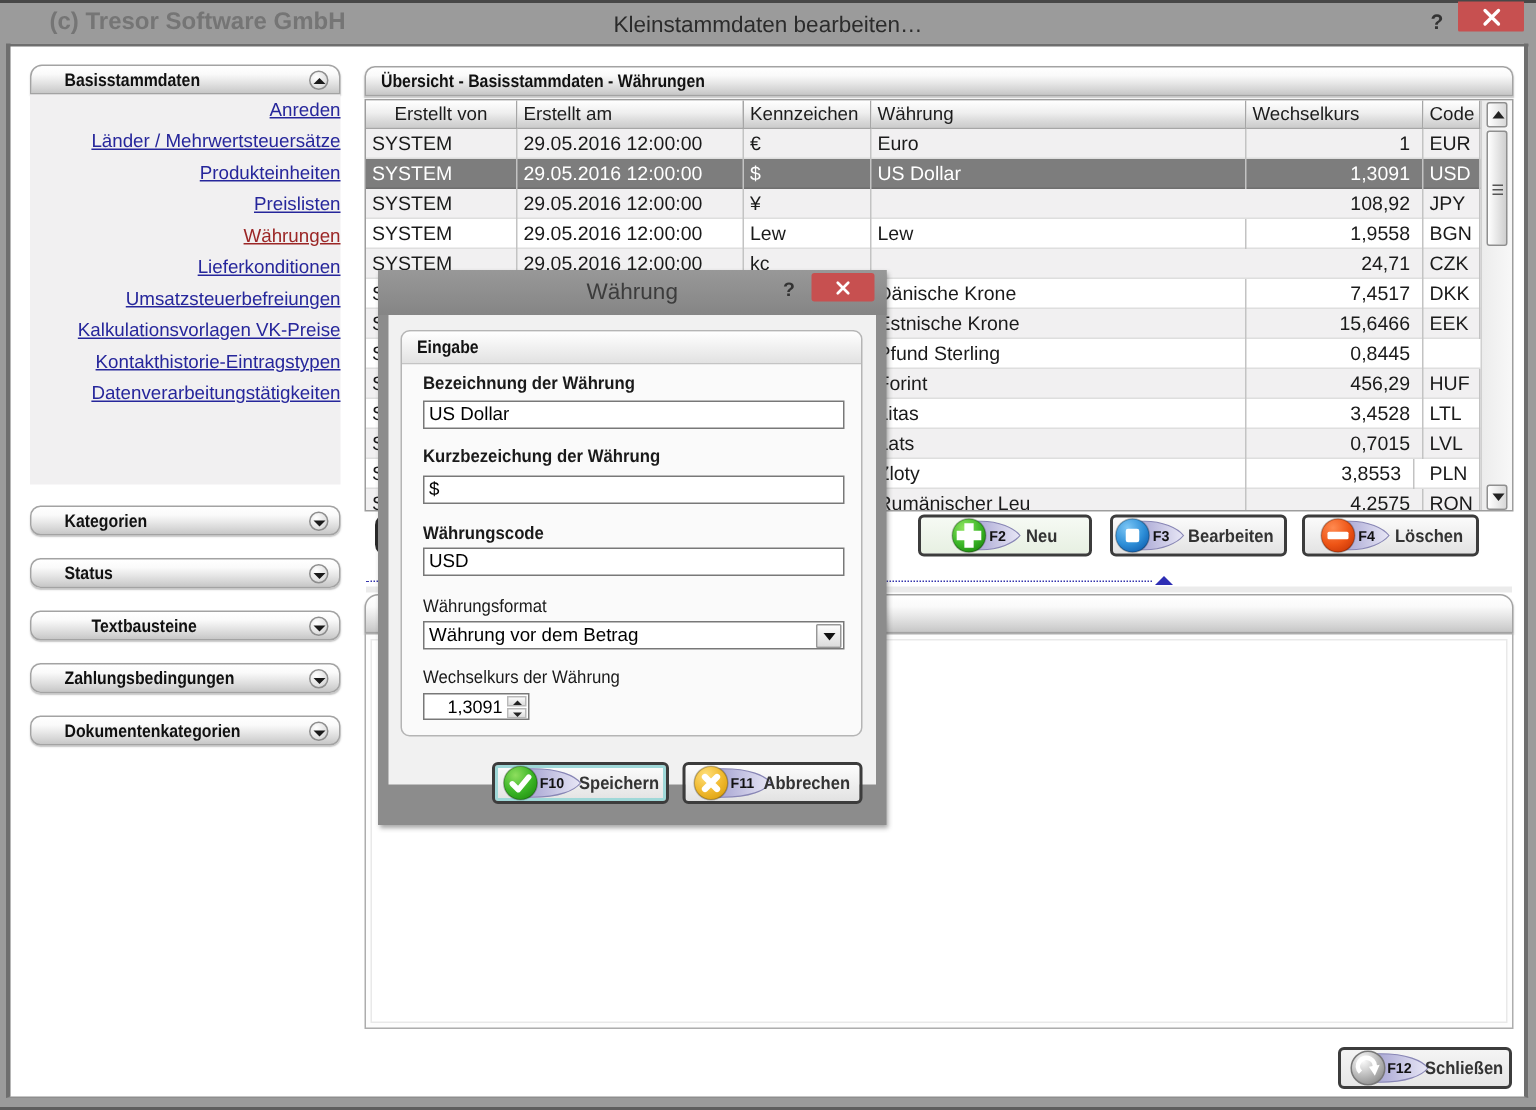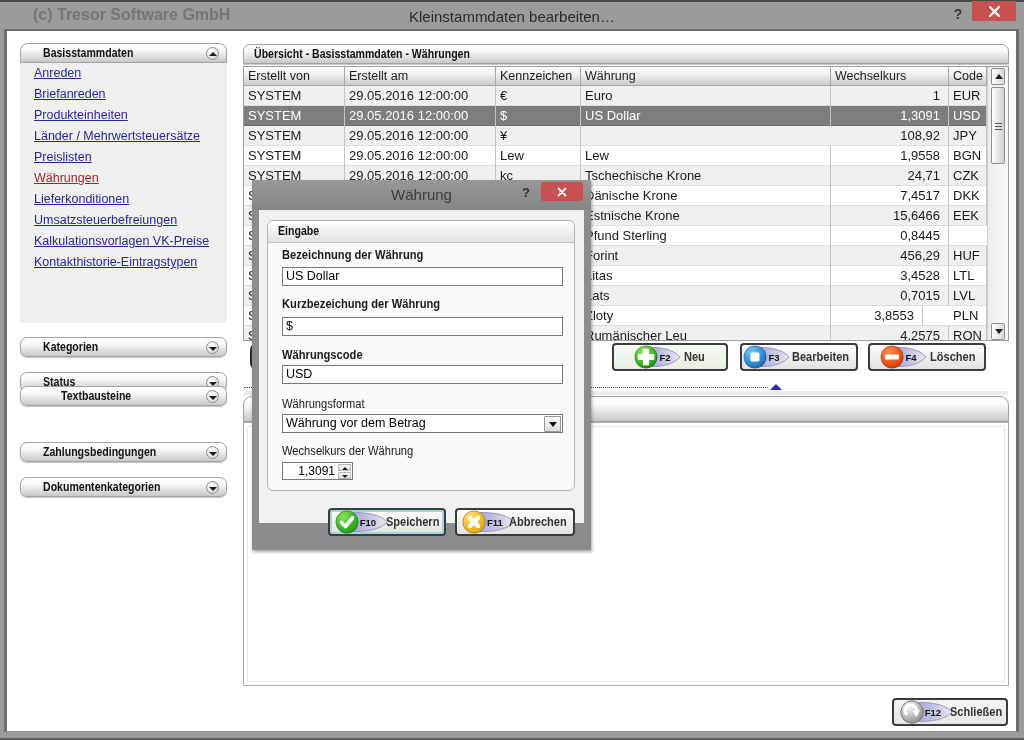--- a/index.html
+++ b/index.html
@@ -21,21 +21,21 @@
 
 .hdrbar { background:linear-gradient(#ffffff 0%, #fafafa 30%, #e9e9e9 55%, #d3d3d3 85%, #c7c7c7 100%); border:1px solid #a3a3a3; box-shadow:0 1px 1px rgba(90,90,90,0.35); }
 
 
 .acc-h { left:20px; width:207px; height:20px; border-radius:7px; font-size:12px; font-weight:bold; color:#111; line-height:19px; padding-left:22px; }
 .acc-h.open { border-radius:8px 8px 0 0; }
 .circ { position:absolute; right:7px; top:3px; width:13px; height:13px; border-radius:50%; border:1px solid #8e8e8e; background:radial-gradient(circle at 35% 30%, #ffffff 0%, #e3e3e3 60%, #c9c9c9 100%); }
 .tri-up { position:absolute; left:2px; top:4px; width:0; height:0; border-left:4px solid transparent; border-right:4px solid transparent; border-bottom:4.5px solid #1a1a1a; }
 .tri-dn { position:absolute; left:2px; top:4.5px; width:0; height:0; border-left:4px solid transparent; border-right:4px solid transparent; border-top:4.5px solid #1a1a1a; }
 #acc-body { left:20px; top:63px; width:207px; height:260px; background:#f1f0f1; }
-#acc-body a { display:block; margin:0 0 0 14px; height:21px; line-height:21px; font-size:12.5px; color:#26269b; text-decoration:underline; }
+#acc-body a { display:block; margin:0 0 0 14px; height:21px; line-height:21px; font-size:12.5px; color:#26269b; text-decoration:underline;text-align:right; }
 #acc-body a.sel { color:#9b2626; }
 
 
 #grid { left:243px; top:66px; width:766px; height:275px; border:1px solid #9d9d9d; background:#fff; overflow:hidden; }
 .trow { position:absolute; left:0; width:743px; height:20px; }
 .trow.odd { background:#f1f0f1; }
 .trow.sel { background:#7d7d7d; color:#fff; }
 .tcell { position:absolute; top:0; height:20px; line-height:19px; font-size:13px; color:#1a1a1a; padding:0 4px; white-space:nowrap; overflow:hidden; border-right:1px solid #c3c3c3; }
 .trow.sel .tcell { color:#fff; }
 .num { text-align:right; padding-right:8px !important; }
@@ -95,50 +95,50 @@
       <path d="M2,2 L11,11 M11,2 L2,11" stroke="#fff" stroke-width="2.2" stroke-linecap="round"></path>
     </svg>
   </div>
 <div id="window" class="abs"></div>
 
 <div class="abs acc-h hdrbar open" style="top:43px;"><span class="sx">Basisstammdaten</span><div class="circ">
       <div class="tri-up"></div>
     </div></div>
 <div id="acc-body" class="abs">
 <a style="margin-top:0px">Anreden</a>
-<a>Briefanreden</a>
+<a>Länder / Mehrwertsteuersätze</a>
 <a>Produkteinheiten</a>
-<a>Länder / Mehrwertsteuersätze</a>
 <a>Preislisten</a>
 <a class="sel">Währungen</a>
 <a>Lieferkonditionen</a>
 <a>Umsatzsteuerbefreiungen</a>
 <a>Kalkulationsvorlagen VK-Preise</a>
 <a>Kontakthistorie-Eintragstypen</a>
+<a>Datenverarbeitungstätigkeiten</a>
 </div>
 <div class="abs acc-h hdrbar" style="top:337px;"><span class="sx">Kategorien</span><div class="circ">
       <div class="tri-dn"></div>
     </div></div>
 <div class="abs acc-h hdrbar" style="top:372px;"><span class="sx">Status</span><div class="circ">
       <div class="tri-dn"></div>
     </div></div>
-<div class="abs acc-h hdrbar" style="top:386px;padding-left:40px;"><span class="sx">Textbausteine</span><div class="circ">
+<div class="abs acc-h hdrbar" style="top:407px;padding-left:40px;"><span class="sx">Textbausteine</span><div class="circ">
       <div class="tri-dn"></div>
     </div></div>
 <div class="abs acc-h hdrbar" style="top:442px;"><span class="sx">Zahlungsbedingungen</span><div class="circ">
       <div class="tri-dn"></div>
     </div></div>
 <div class="abs acc-h hdrbar" style="top:477px;"><span class="sx">Dokumentenkategorien</span><div class="circ">
       <div class="tri-dn"></div>
     </div></div>
 
 <div class="abs hdrbar" style="left:243px; top:44px; width:766px; height:20px; border-radius:7px 7px 0 0; font-size:12px; font-weight:bold; color:#111; line-height:19px; padding-left:10px;"><span class="sx">Übersicht - Basisstammdaten - Währungen</span></div>
 <div id="grid" class="abs">
   <div id="ghead">
-      <div class="hcell" style="left:0px;width:101px;">Erstellt von</div>
+      <div class="hcell" style="left:0px;width:101px;text-align:center;">Erstellt von</div>
       <div class="hcell" style="left:101px;width:151px;">Erstellt am</div>
       <div class="hcell" style="left:252px;width:85px;">Kennzeichen</div>
       <div class="hcell" style="left:337px;width:250px;">Währung</div>
       <div class="hcell" style="left:587px;width:118px;">Wechselkurs</div>
       <div class="hcell" style="left:705px;width:38px;">Code</div>
     </div>
   <div id="grows">
       <div class="trow odd" style="top:19px;border-bottom:1px solid #dedede;">
         <div class="tcell" style="left:0px;width:101px;">SYSTEM</div>
         <div class="tcell" style="left:101px;width:151px;">29.05.2016 12:00:00</div>
@@ -167,21 +167,20 @@
         <div class="tcell" style="left:101px;width:151px;">29.05.2016 12:00:00</div>
         <div class="tcell" style="left:252px;width:85px;">Lew</div>
         <div class="tcell" style="left:337px;width:250px;">Lew</div>
         <div class="tcell num" style="left:587px;width:118px;">1,9558</div>
         <div class="tcell" style="left:705px;width:38px;">BGN</div>
       </div>
       <div class="trow odd" style="top:99px;border-bottom:1px solid #dedede;">
         <div class="tcell" style="left:0px;width:101px;">SYSTEM</div>
         <div class="tcell" style="left:101px;width:151px;">29.05.2016 12:00:00</div>
         <div class="tcell" style="left:252px;width:85px;">kc</div>
-        <div class="tcell" style="left:337px;width:250px;">Tschechische Krone</div>
         <div class="tcell num" style="left:587px;width:118px;">24,71</div>
         <div class="tcell" style="left:705px;width:38px;">CZK</div>
       </div>
       <div class="trow " style="top:119px;border-bottom:1px solid #dedede;">
         <div class="tcell" style="left:0px;width:101px;">SYSTEM</div>
         <div class="tcell" style="left:101px;width:151px;">29.05.2016 12:00:00</div>
         <div class="tcell" style="left:252px;width:85px;">kr</div>
         <div class="tcell" style="left:337px;width:250px;">Dänische Krone</div>
         <div class="tcell num" style="left:587px;width:118px;">7,4517</div>
         <div class="tcell" style="left:705px;width:38px;">DKK</div>
@@ -224,21 +223,21 @@
         <div class="tcell" style="left:252px;width:85px;">Ls</div>
         <div class="tcell" style="left:337px;width:250px;">Lats</div>
         <div class="tcell num" style="left:587px;width:118px;">0,7015</div>
         <div class="tcell" style="left:705px;width:38px;">LVL</div>
       </div>
       <div class="trow " style="top:239px;border-bottom:1px solid #dedede;">
         <div class="tcell" style="left:0px;width:101px;">SYSTEM</div>
         <div class="tcell" style="left:101px;width:151px;">29.05.2016 12:00:00</div>
         <div class="tcell" style="left:252px;width:85px;">zł</div>
         <div class="tcell" style="left:337px;width:250px;">Zloty</div>
-        <div class="tcell num" style="left:561px;width:118px;">3,8553</div>
+        <div class="tcell num" style="left:581px;width:118px;">3,8553</div>
         <div class="tcell" style="left:705px;width:38px;">PLN</div>
       </div>
       <div class="trow odd" style="top:259px;border-bottom:1px solid #dedede;">
         <div class="tcell" style="left:0px;width:101px;">SYSTEM</div>
         <div class="tcell" style="left:101px;width:151px;">29.05.2016 12:00:00</div>
         <div class="tcell" style="left:252px;width:85px;">lei</div>
         <div class="tcell" style="left:337px;width:250px;">Rumänischer Leu</div>
         <div class="tcell num" style="left:587px;width:118px;">4,2575</div>
         <div class="tcell" style="left:705px;width:38px;">RON</div>
       </div>

